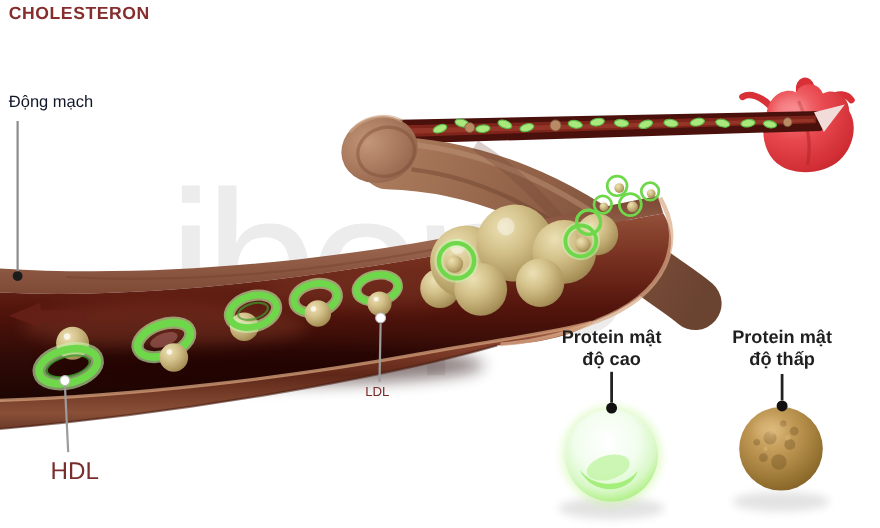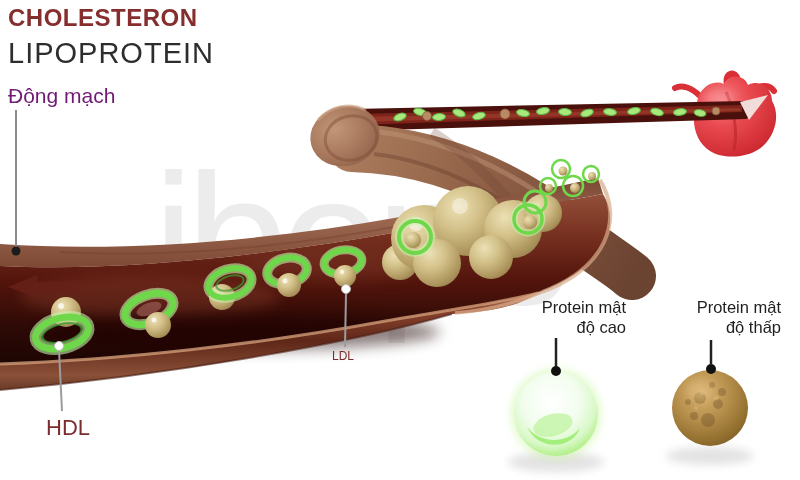--- a/index.html
+++ b/index.html
@@ -2,26 +2,26 @@
 <html><head>
 <meta charset="utf-8">
 <style>
   html,body{margin:0;padding:0;background:#fff;}
   .stage{position:relative;width:800px;height:480px;background:#ffffff;overflow:hidden;
          font-family:"Liberation Sans", sans-serif;}
   .watermark{position:absolute;left:153px;top:148px;font-size:185px;font-weight:500;
              color:#ececec;letter-spacing:-8px;line-height:1;z-index:0;user-select:none;}
   .art{position:absolute;left:0;top:0;z-index:1;}
   .txt{position:absolute;z-index:2;}
-  .title1{left:8px;top:4px;font-size:24px;font-weight:700;color:#862d2d;letter-spacing:.5px;}
+  .title1{left:8px;top:4px;font-size:16px;font-weight:700;color:#862d2d;letter-spacing:.5px;}
   .title2{left:8px;top:37px;font-size:29px;font-weight:400;color:#2d2d2d;letter-spacing:1px;}
-  .artery-label{left:8px;top:84px;font-size:21px;color:#701a75;}
+  .artery-label{left:8px;top:84px;font-size:15px;color:#0f172a;}
   .hdl-label{left:46px;top:415px;font-size:22px;color:#7b2c2c;}
   .ldl-label{left:332px;top:349px;font-size:12px;color:#7b2c2c;}
-  .legend-label{width:140px;text-align:right;font-size:16.5px;color:#1f1f1f;line-height:20px;}
+  .legend-label{width:140px;text-align:center;font-size:16.5px;color:#1f1f1f;line-height:20px;font-weight:bold;}
   #legend-high{left:486px;top:297px;}
   #legend-low{left:641px;top:297px;}
 </style>
 </head>
 <body>
 
 <div class="stage">
 
   <div class="watermark">ibope</div>
 
@@ -264,21 +264,20 @@
           <circle cx="716" cy="398" r="2.5"></circle>
           <circle cx="696" cy="408" r="2"></circle>
       </g>
       <ellipse cx="699" cy="390" rx="13" ry="9" fill="#e2c084" opacity="0.45" filter="url(#soft)"></ellipse>
       <line x1="711" y1="340" x2="711" y2="364" stroke="#222" stroke-width="2.5"></line>
       <circle cx="711" cy="369" r="5" fill="#111"></circle>
     </g>
   </svg>
 
   <div class="txt title1">CHOLESTERON</div>
-  <div class="txt title2">LIPOPROTEIN</div>
   <div class="txt artery-label">Động mạch</div>
   <div class="txt hdl-label">HDL</div>
   <div class="txt ldl-label">LDL</div>
   <div class="txt legend-label" id="legend-high">
     <div>Protein mật</div>
     <div>độ cao</div>
   </div>
   <div class="txt legend-label" id="legend-low">
     <div>Protein mật</div>
     <div>độ thấp</div>

